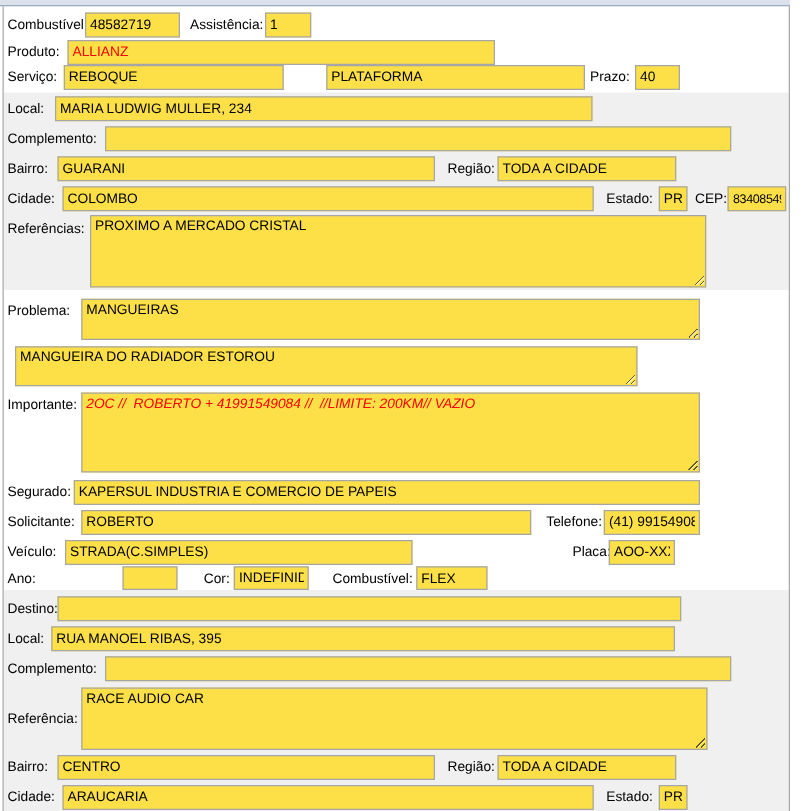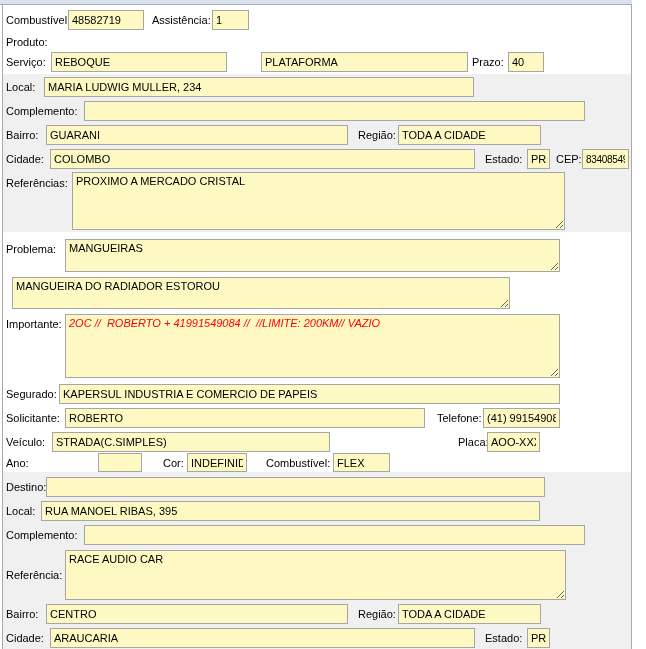--- a/index.html
+++ b/index.html
@@ -9,21 +9,21 @@
   .topstrip{position:absolute;left:0;top:0;width:632px;height:4px;
             background:#dbe2ec;border-bottom:1px solid #9fadc0;}
   .band{position:absolute;left:3px;width:628px;background:#f0f0f0;}
   .band1{top:74px;height:158px;}
   .band2{top:472px;height:177px;}
   .vborder{position:absolute;top:5px;width:1px;height:644px;background:#a9a9a9;}
   .vborder.left{left:2px;}
   .vborder.right{left:631px;}
   .lbl{position:absolute;white-space:nowrap;line-height:20px;color:#000;}
   .lbl.ta{line-height:14px;}
-  .fld{position:absolute;height:20px;border:1px solid #a6a6a6;background:#fef9c3;
+  .fld{position:absolute;height:20px;border:1px solid #a6a6a6;background:#fde047;
        font-family:"Liberation Sans",sans-serif;font-size:11px;color:#000;
        padding:0 3px;margin:0;box-sizing:border-box;border-radius:0;outline:none;}
   textarea.fld{padding:2px 3px;resize:both;overflow:auto;line-height:13px;}
   .red{color:#ff0000;}
   input.red{color:#ff0000;}
   textarea.red{color:#ff0000;font-style:italic;}
   .tight{font-size:10px;letter-spacing:-0.3px;}
 </style>
 </head>
 <body>
@@ -35,20 +35,21 @@
   <div class="band band2"></div>
   <div class="vborder left"></div>
   <div class="vborder right"></div>
 
   <span class="lbl" style="left:6px;top:10px">Combustível:</span>
   <input class="fld" style="left: 68px; top: 10px; width: 76px;" value="48582719">
   <span class="lbl" style="left:152px;top:10px">Assistência:</span>
   <input class="fld" style="left: 212px; top: 10px; width: 37px;" value="1">
 
   <span class="lbl" style="left:6px;top:32px">Produto:</span>
+  <input class="fld red" style="left: 54px; top: 32px; width: 342px;" value="ALLIANZ">
 
   <span class="lbl" style="left:6px;top:52px">Serviço:</span>
   <input class="fld" style="left: 51px; top: 52px; width: 176px;" value="REBOQUE">
   <input class="fld" style="left: 261px; top: 52px; width: 207px;" value="PLATAFORMA">
   <span class="lbl" style="left:472px;top:52px">Prazo:</span>
   <input class="fld" style="left: 508px; top: 52px; width: 36px;" value="40">
 
   <span class="lbl" style="left:6px;top:77px">Local:</span>
   <input class="fld" style="left: 44px; top: 77px; width: 430px;" value="MARIA LUDWIG MULLER, 234">
 

